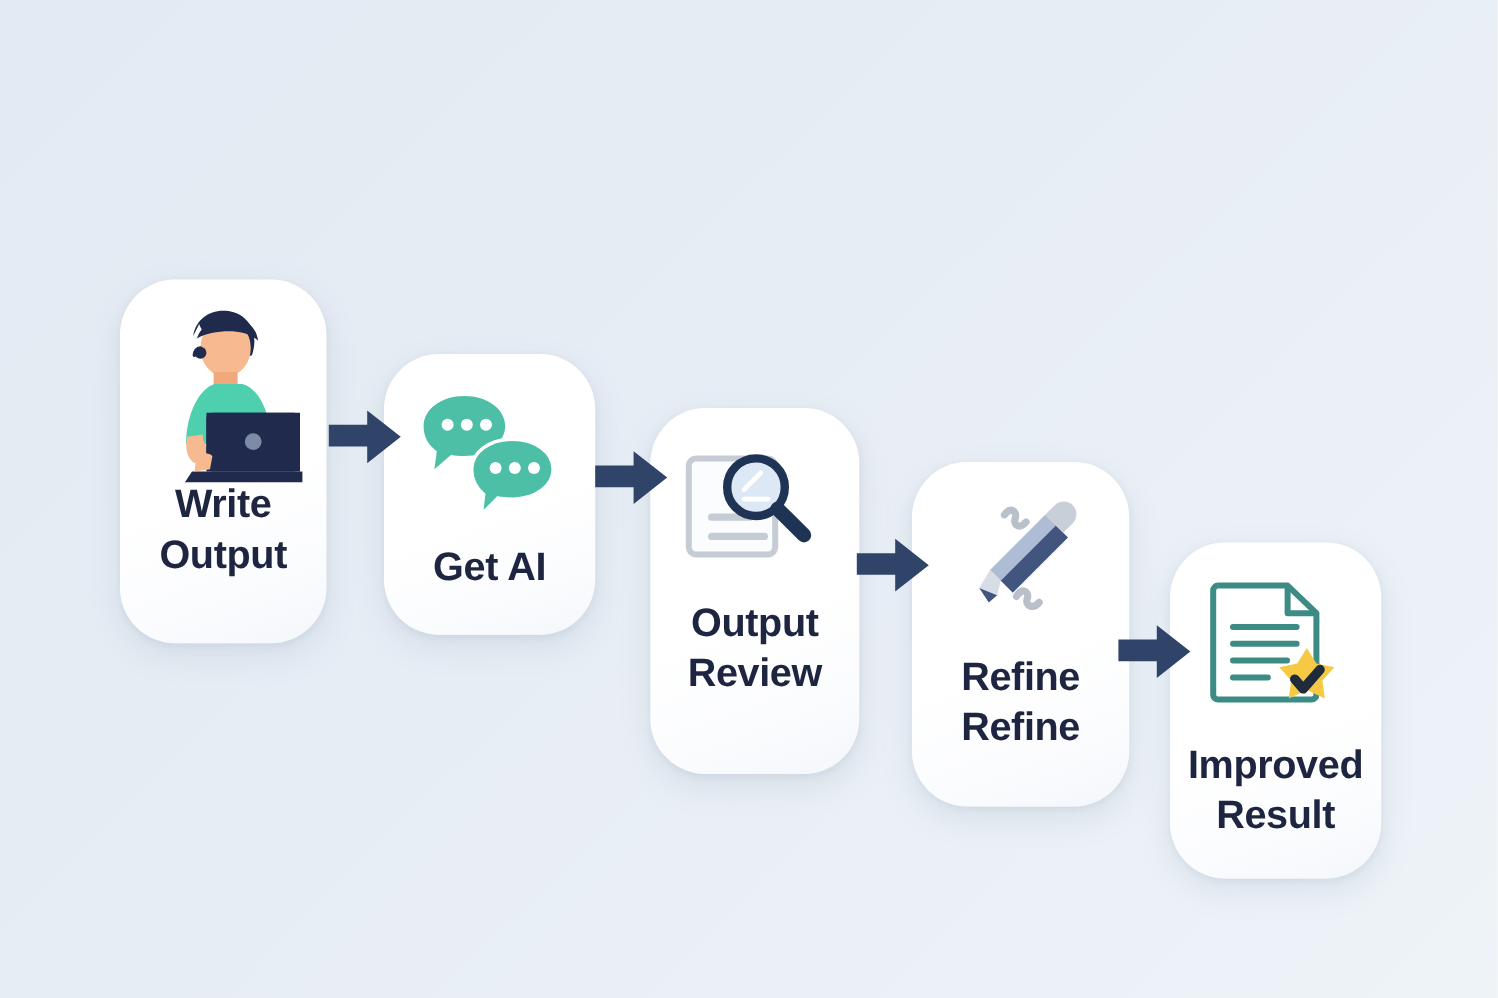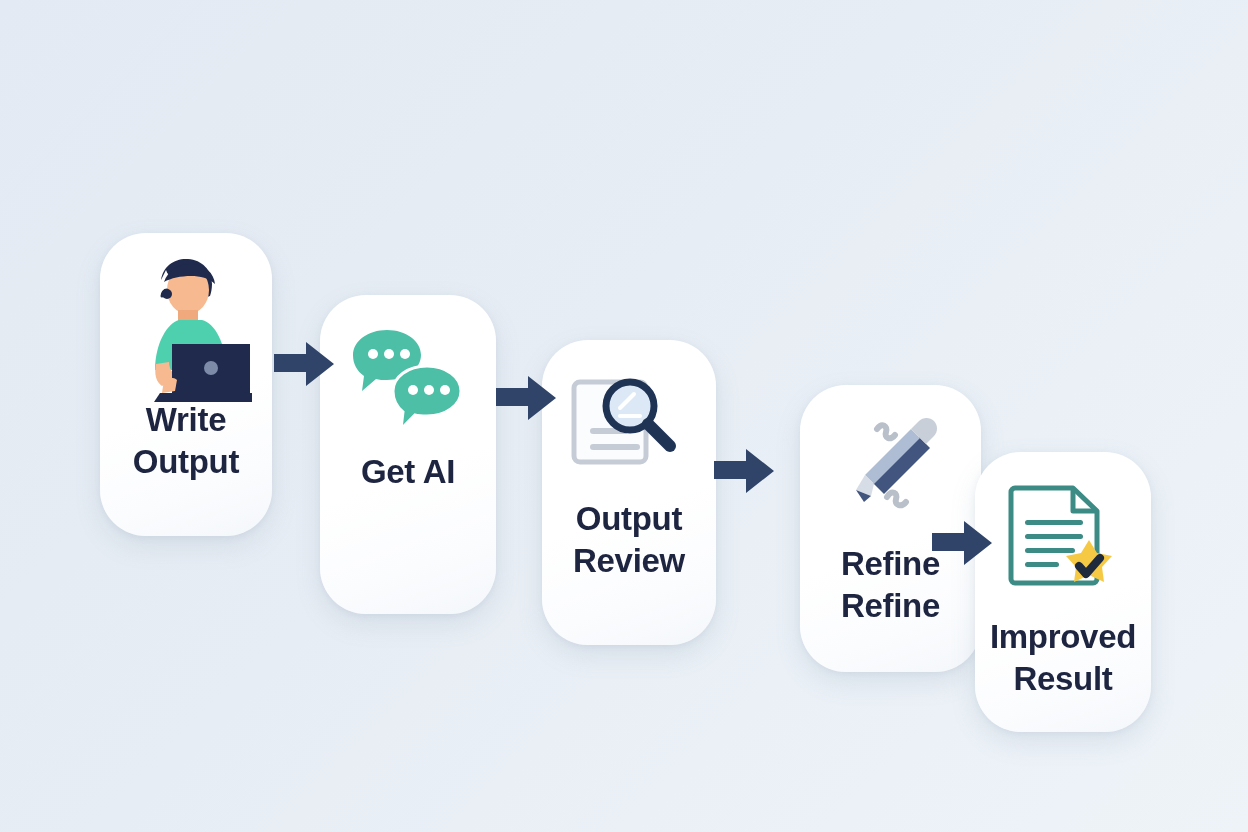--- a/index.html
+++ b/index.html
@@ -50,23 +50,23 @@
     font-size: 33px;
     line-height: 1.26;
     text-align: center;
     letter-spacing: -0.3px;
     width: 100%;
     padding: 0 4px;
   }
 
   
   #card-1 { left: 100px; top: 233px;  width: 172px; height: 303px; }
-  #card-2 { left: 320px; top: 295px;  width: 176px; height: 319px; }
+  #card-2 { left: 320px; top: 295px;  width: 176px; height: 234px; }
   #card-3 { left: 542px; top: 340px;  width: 174px; height: 305px; }
-  #card-4 { left: 800px; top: 385px;  width: 181px; height: 287px; }
+  #card-4 { left: 760px; top: 385px;  width: 181px; height: 287px; }
   #card-5 { left: 975px; top: 452px;  width: 176px; height: 280px; }
 
   #card-1 .card-icon { height: 170px; padding-top: 18px; }
   #card-2 .card-icon { height: 150px; padding-top: 22px; }
   #card-3 .card-icon { height: 150px; padding-top: 22px; }
   #card-4 .card-icon { height: 140px; padding-top: 22px; }
   #card-5 .card-icon { height: 150px; padding-top: 18px; }
 
   #card-1 .card-label { margin-top: -4px; }
   #card-2 .card-label { margin-top: 6px; }

